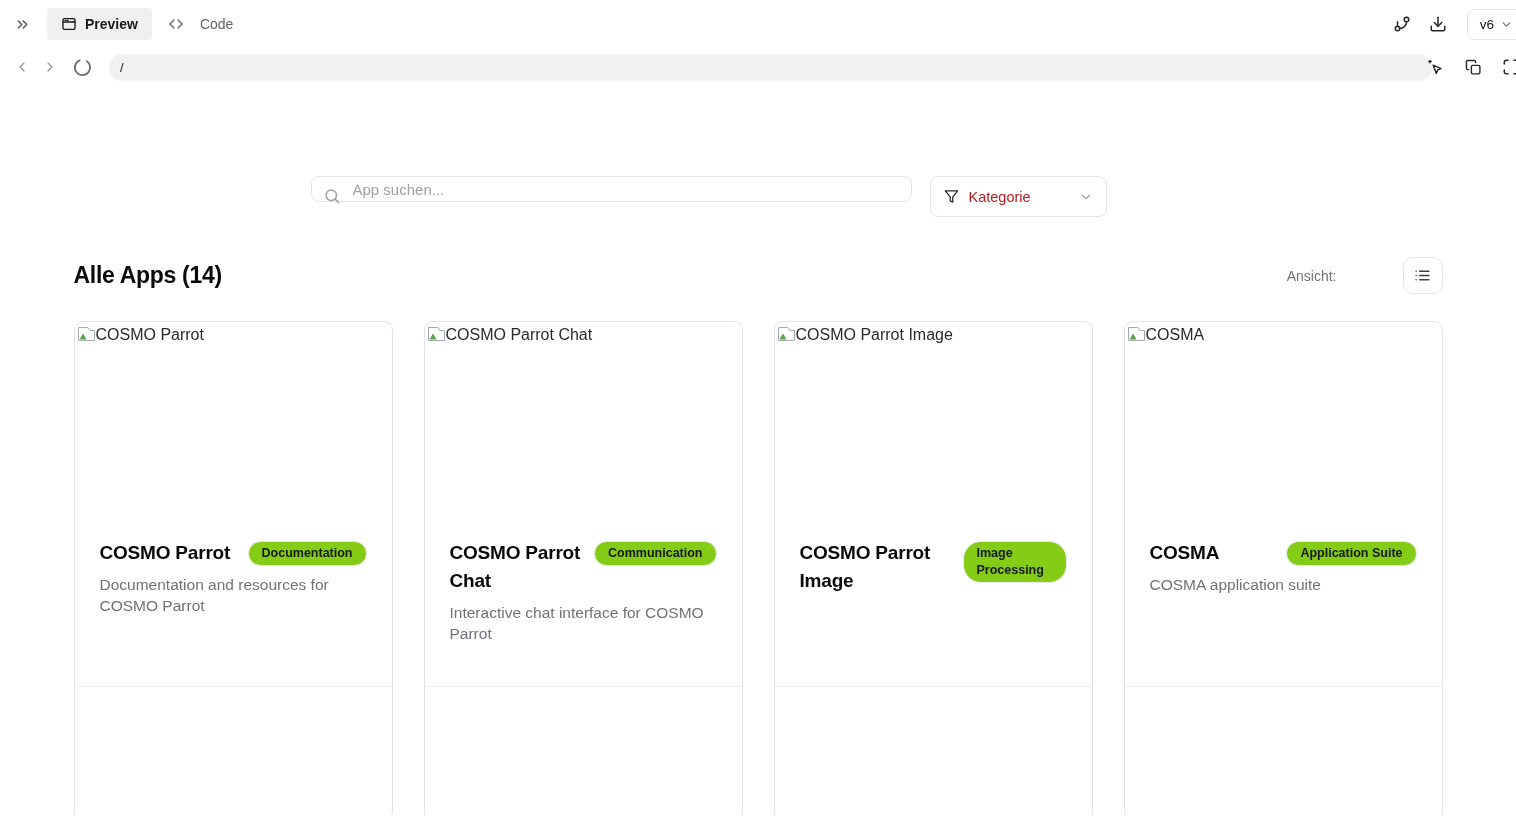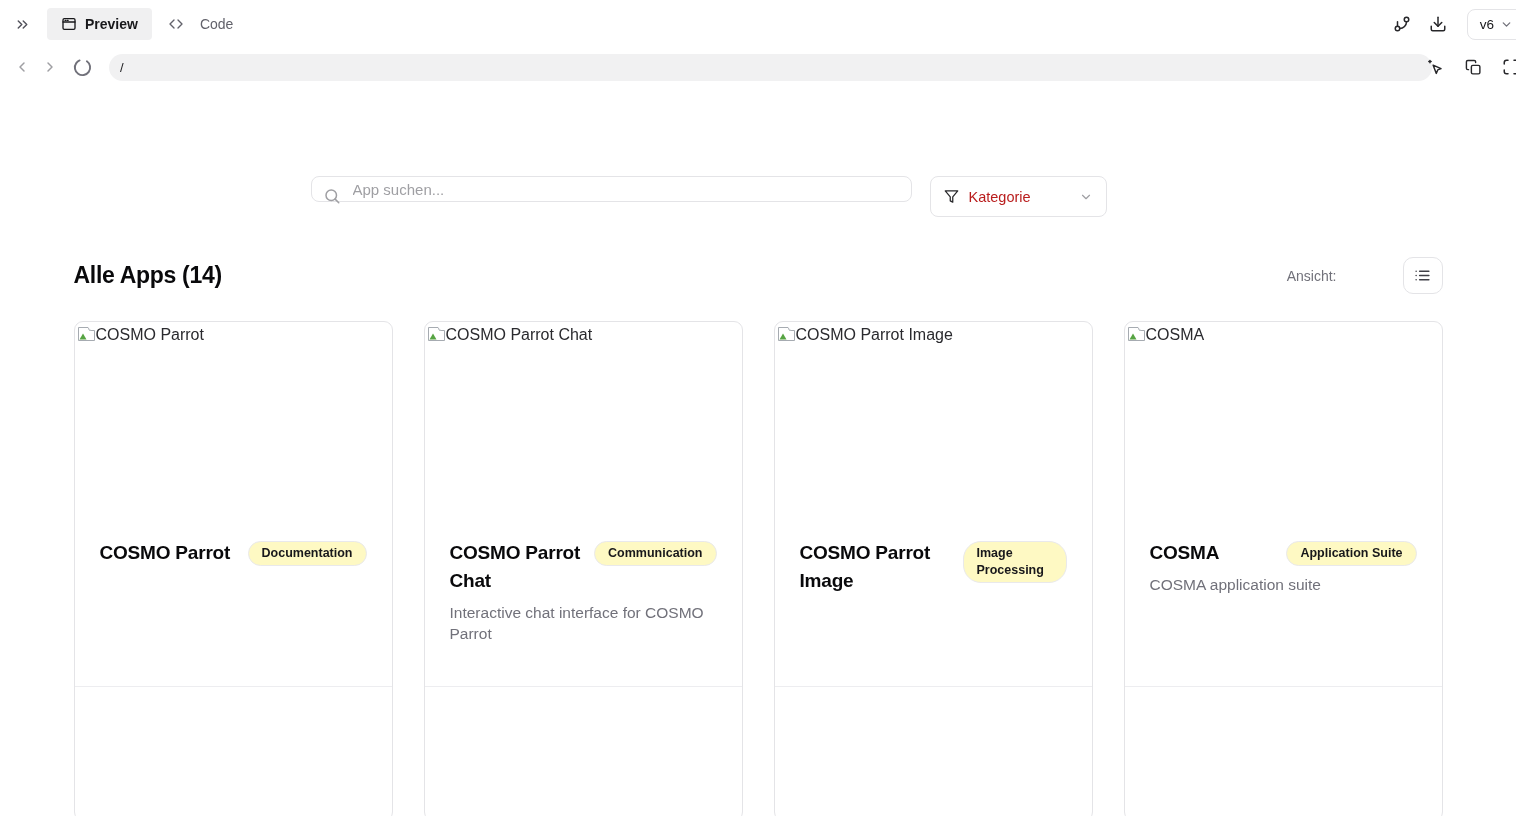--- a/index.html
+++ b/index.html
@@ -50,21 +50,21 @@
 
   
   .grid { display:grid; grid-template-columns:repeat(4,1fr); gap:31px; margin-top:27px; }
   .card { position:relative; height:500px; background:#fff; border:1px solid #e4e4e7; border-radius:9px; overflow:hidden; cursor:pointer; }
   .card-img { height:207px; padding:2px; display:flex; align-items:flex-start; }
   .broken-img-icon { flex:0 0 auto; margin-top:2px; }
   .img-alt { font-size:16px; line-height:20px; margin-top:1px; color:#2a2a2e; }
   .card-body { padding:10px 25px 0; }
   .title-row { display:flex; justify-content:space-between; align-items:flex-start; gap:12px; }
   .card-title { flex:1; font-size:19px; font-weight:700; line-height:28px; letter-spacing:-0.2px; color:#09090b; }
-  .badge { flex:0 0 auto; background:#fef9c3; border:1px solid #e9e9eb; border-radius:18px; padding:3px 13px;
+  .badge { flex:0 0 auto; background:#84cc16; border:1px solid #e9e9eb; border-radius:18px; padding:3px 13px;
     font-size:12.5px; font-weight:700; line-height:17px; color:#18181b; white-space:nowrap; margin-top:2px; }
   .card:nth-child(3) .badge { white-space:normal; max-width:104px; }
   .card-desc { margin-top:7px; font-size:15.5px; line-height:21px; color:#71717a; max-width:262px; }
   .card-footer { position:absolute; top:364px; left:0; right:0; height:40px; border-top:1px solid #ededf0; }
 
   svg { display:block; }
 </style>
 </head>
 <body>
 
@@ -244,20 +244,21 @@
               <path d="M2.5 13.5 L6 7.5 L9.5 13.5 Z" fill="#57a443"></path>
             </svg>
         </span>
         <span class="img-alt">COSMO Parrot</span>
       </div>
       <div class="card-body">
         <div class="title-row">
           <div class="card-title">COSMO Parrot</div>
           <div class="badge">Documentation</div>
         </div>
+        <div class="card-desc">Documentation and resources for COSMO Parrot</div>
       </div>
       <div class="card-footer"></div>
     </div>
 
     <div class="card">
       <div class="card-img">
         <span class="broken-img-icon">
           <svg width="19" height="16" viewBox="0 0 19 16">
               <path d="M1.5 1.5 H11 L12.5 4.5 H17.5 V14.5 H1.5 Z" fill="#fff" stroke="#a6abb1" stroke-width="1"></path>
               <path d="M11 1.5 L12.5 4.5 L14.5 4.5 Z" fill="#c9cdd2"></path>

